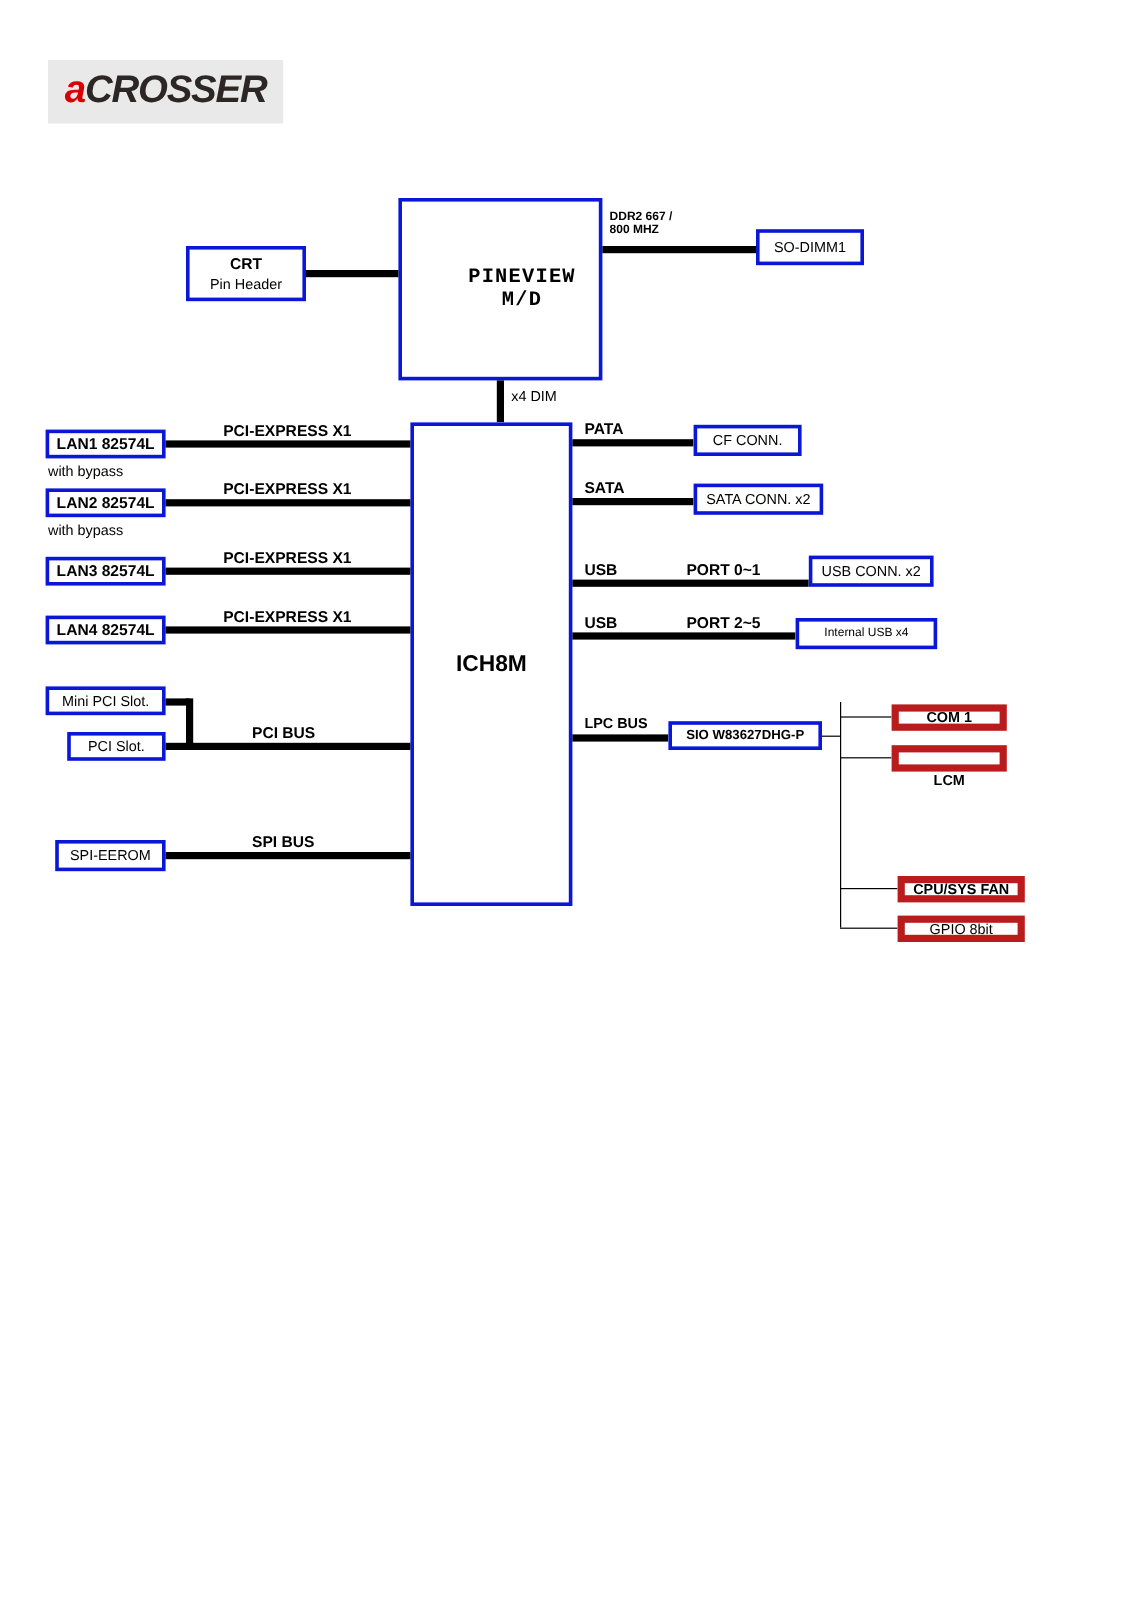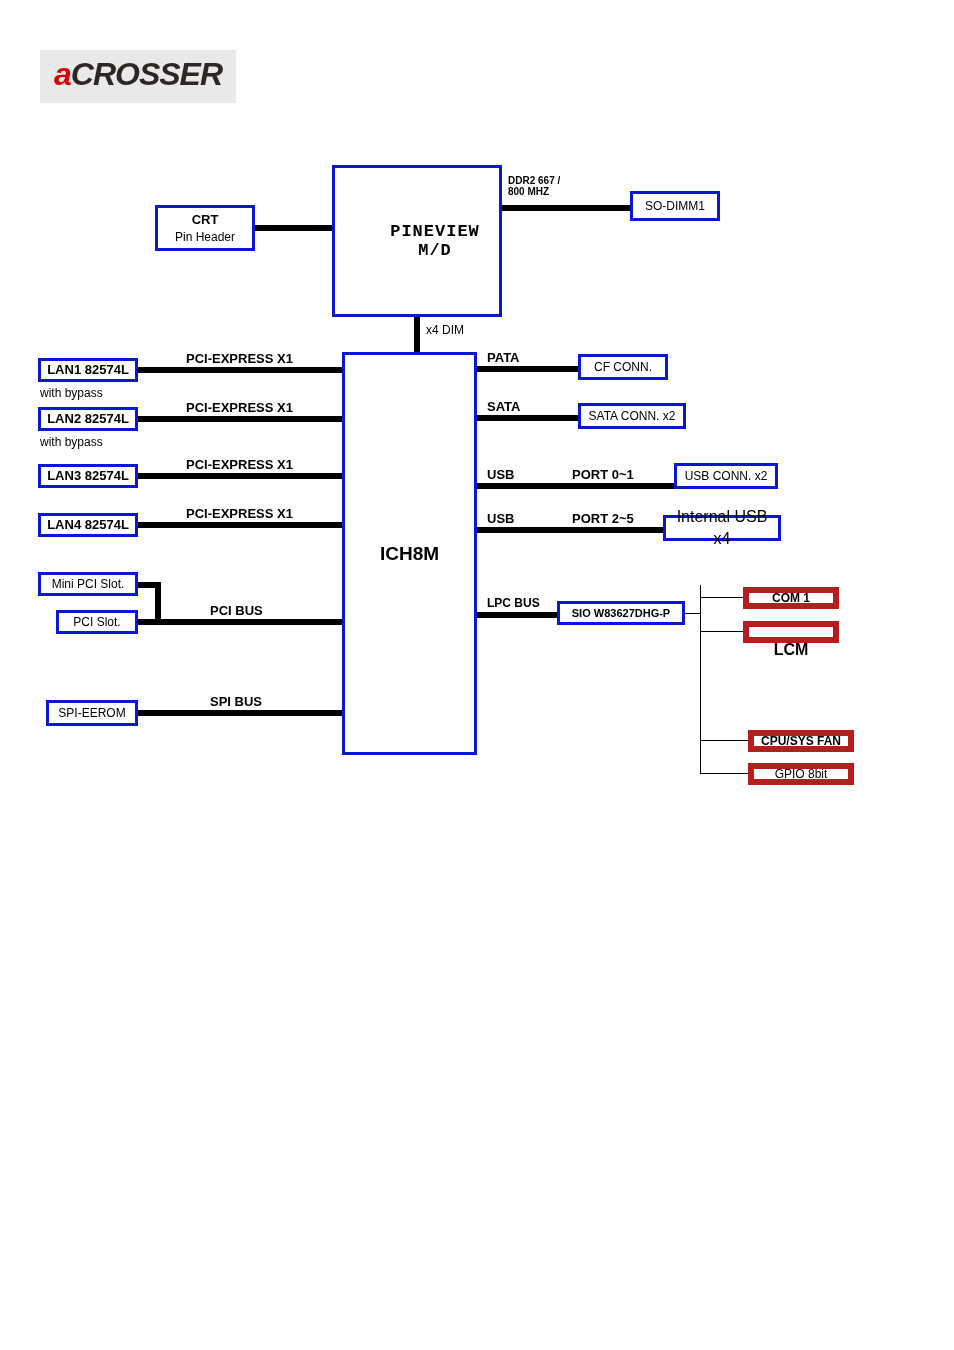--- a/index.html
+++ b/index.html
@@ -115,40 +115,40 @@
     <div class="lbl" style="left:449px;top:302px;">USB</div>
     <div class="lbl" style="left:534px;top:302px;">PORT 0~1</div>
     <div class="box blue" style="left:636px;top:298px;width:104px;height:26px;">
         <span class="txt" style="font-weight:normal;font-size:12px;">USB CONN. x2</span>
       </div>
 
     <div class="hbar" style="left:439px;top:362px;width:186px;"></div>
     <div class="lbl" style="left:449px;top:346px;">USB</div>
     <div class="lbl" style="left:534px;top:346px;">PORT 2~5</div>
     <div class="box blue" style="left:625px;top:350px;width:118px;height:26px;">
-        <span class="txt" style="font-weight:normal;font-size:16px;">Internal USB x4</span>
+        <span class="txt" style="font-weight:normal;font-size:10px;">Internal USB x4</span>
       </div>
 
     <div class="hbar" style="left:439px;top:447px;width:80px;"></div>
     <div class="lbl" style="left:449px;top:431px;font-size:12px;">LPC BUS</div>
     <div class="box blue" style="left:519px;top:436px;width:128px;height:24px;">
         <span class="txt" style="font-size:11px;">SIO W83627DHG-P</span>
       </div>
 
     <div class="hline" style="left:647px;top:448px;width:15px;"></div>
     <div class="vline" style="left:662px;top:420px;height:188px;"></div>
 
     <div class="hline" style="left:662px;top:432px;width:43px;"></div>
     <div class="box thin" style="left:705px;top:422px;width:96px;height:22px;">
         <span class="txt" style="font-size:12px;">COM 1</span>
       </div>
 
     <div class="hline" style="left:662px;top:466px;width:43px;"></div>
     <div class="box thin" style="left:705px;top:456px;width:96px;height:22px;">
-        <span class="txt" style="font-size:16px;margin-top:36px;">LCM</span>
+        <span class="txt" style="font-size:12px;margin-top:36px;">LCM</span>
       </div>
 
     <div class="hline" style="left:662px;top:575px;width:48px;"></div>
     <div class="box thin" style="left:710px;top:565px;width:106px;height:22px;">
         <span class="txt" style="font-size:12px;">CPU/SYS FAN</span>
       </div>
 
     <div class="hline" style="left:662px;top:608px;width:48px;"></div>
     <div class="box thin" style="left:710px;top:598px;width:106px;height:22px;">
         <span class="txt" style="font-weight:normal;font-size:12px;">GPIO 8bit</span>

